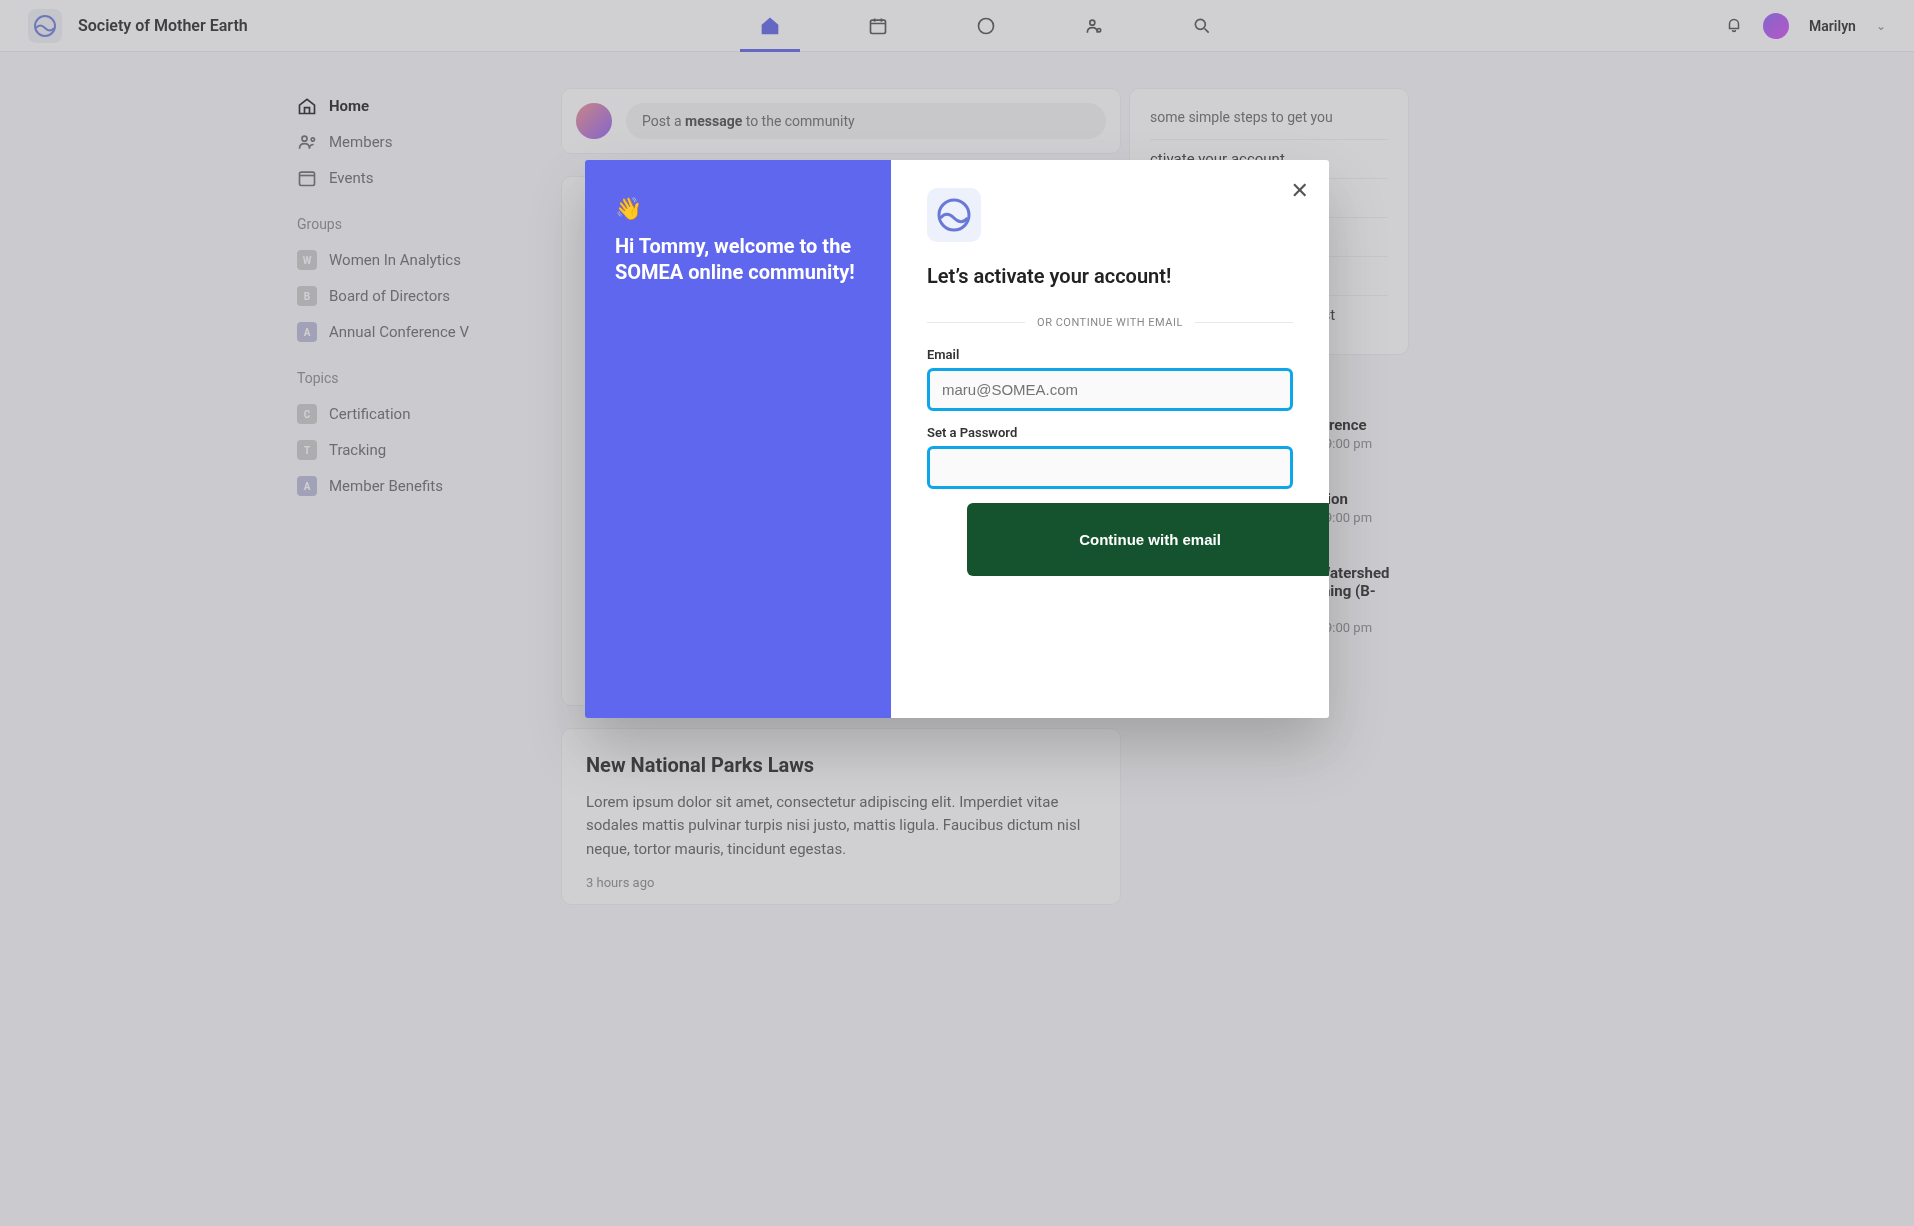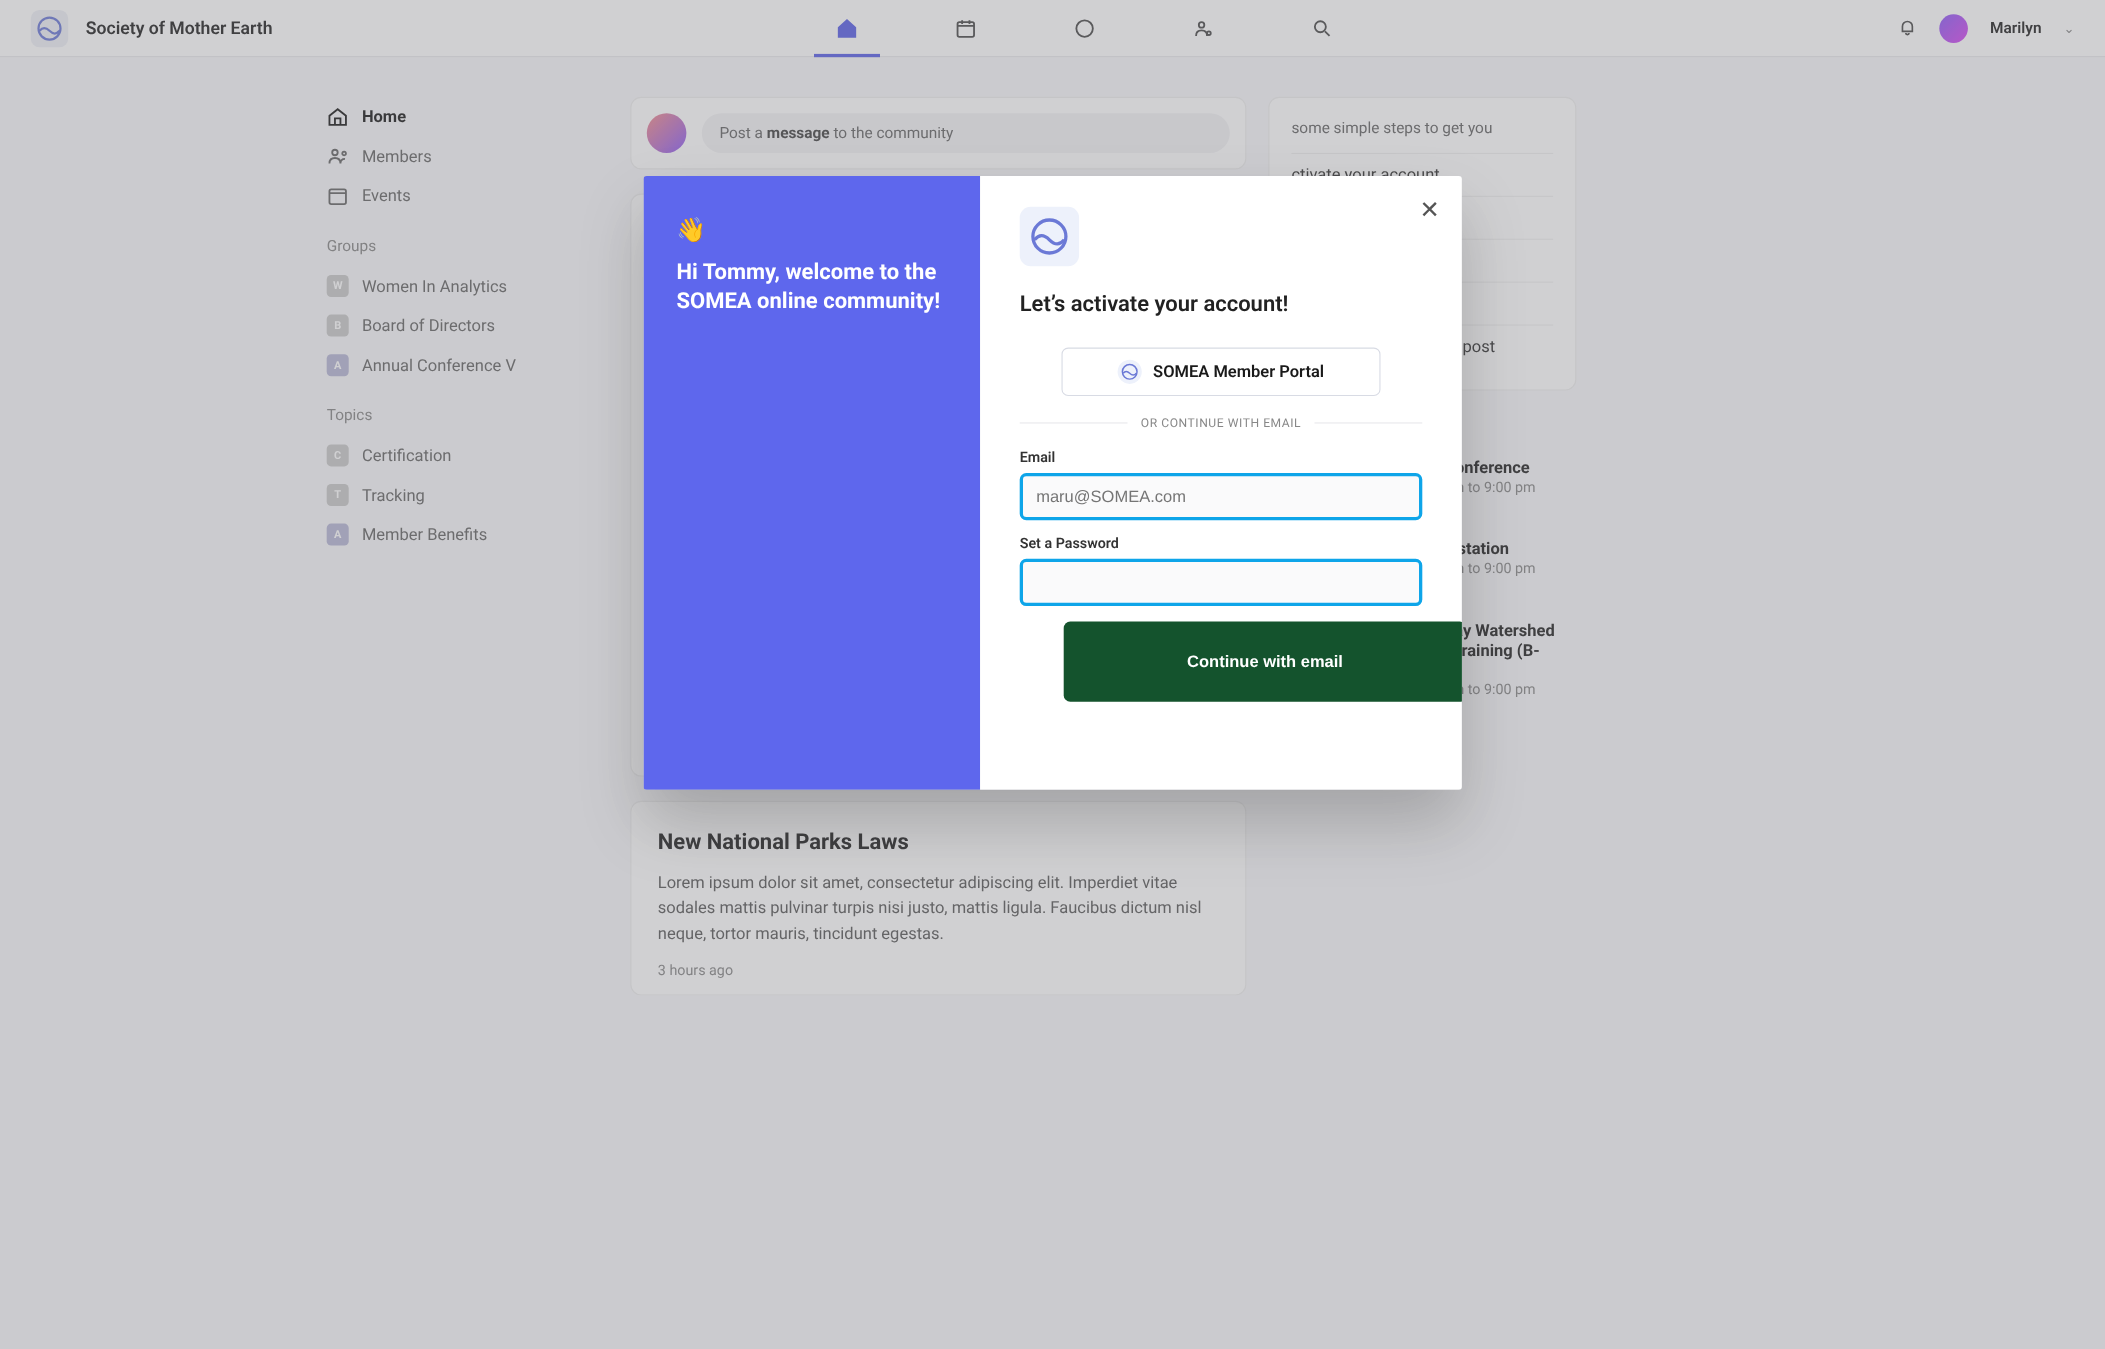--- a/index.html
+++ b/index.html
@@ -43,21 +43,21 @@
     }
     .header-right { display: flex; align-items: center; gap: 20px; }
     .avatar-small {
       width: 26px; height: 26px; border-radius: 50%;
       background: linear-gradient(135deg, #8b5cf6, #d946ef);
     }
     .username { font-weight: 600; color: #222; }
     .chevron-down { font-size: 12px; color: #888; }
     .bell-icon svg { width: 18px; height: 18px; fill: none; stroke: #4a4a4a; stroke-width: 2; }
     
-    .layout { display: flex; padding-top: 36px; gap: 20px; max-width: 1320px; margin: 0 auto; }
+    .layout { display: flex; padding-top: 36px; gap: 8px; max-width: 1320px; margin: 0 auto; }
     .sidebar { width: 256px; padding-left: 0px; }
     .nav-item {
       display: flex; align-items: center; gap: 12px;
       padding: 8px 0; color: #666; font-size: 15px; cursor: pointer;
     }
     .nav-item.active { color: #1a1a1a; font-weight: 700; }
     .nav-item svg, .nav-item .badge-icon { width: 20px; height: 20px; }
     .nav-item svg { fill: none; stroke: #666; stroke-width: 2; }
     .nav-item.active svg { stroke: #1a1a1a; }
     .badge-icon {
@@ -336,29 +336,20 @@
     </div>
     <div class="modal-right">
       <div class="close-x">✕</div>
       <div class="modal-logo">
         <svg viewBox="0 0 24 24">
             <circle cx="12" cy="12" r="10" fill="none" stroke="#6b79d6" stroke-width="2"></circle>
             <path d="M3 14 Q7 9 12 14 T21 14" fill="none" stroke="#6b79d6" stroke-width="2"></path>
           </svg>
       </div>
       <div class="modal-title">Let’s activate your account!</div>
-      <div class="sso-btn">
-        <span class="mini-logo">
-          <svg viewBox="0 0 24 24">
-              <circle cx="12" cy="12" r="10" fill="none" stroke="#6b79d6" stroke-width="2"></circle>
-              <path d="M3 14 Q7 9 12 14 T21 14" fill="none" stroke="#6b79d6" stroke-width="2"></path>
-            </svg>
-        </span>
-        <span>SOMEA Member Portal</span>
-      </div>
       <div class="divider">
         <span>OR CONTINUE WITH EMAIL</span>
       </div>
       <label class="form-label">Email</label>
       <input class="text-input" type="email" placeholder="maru@SOMEA.com" style="">
       <label class="form-label">Set a Password</label>
       <input class="text-input" type="password" style="">
       <button class="primary-btn">Continue with email</button>
     </div>
   </div>

